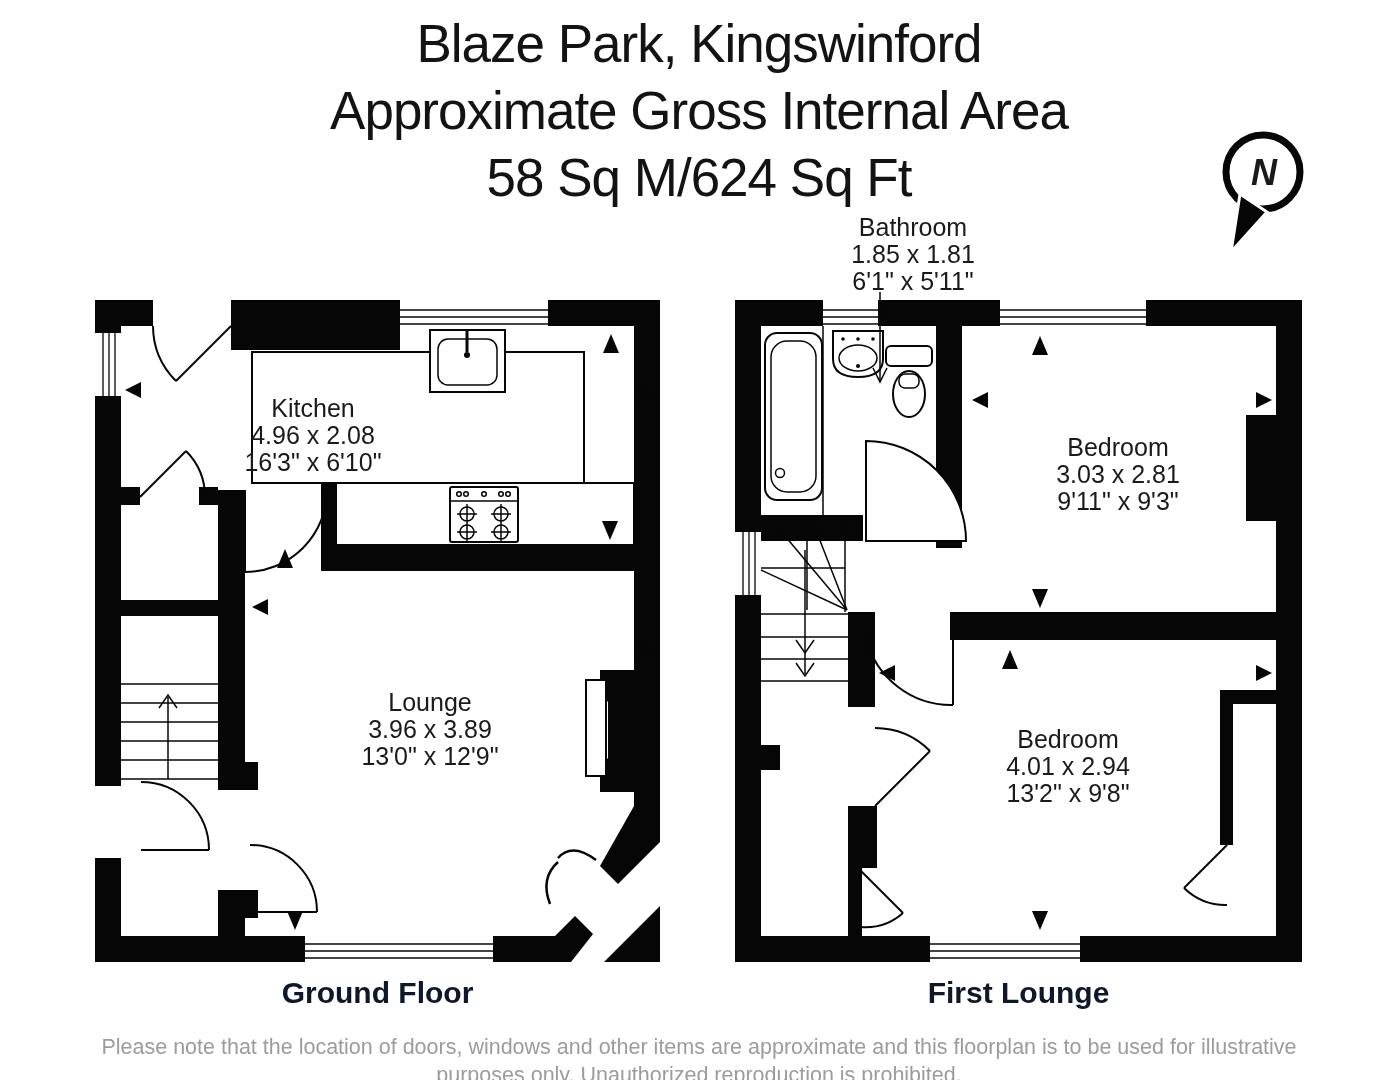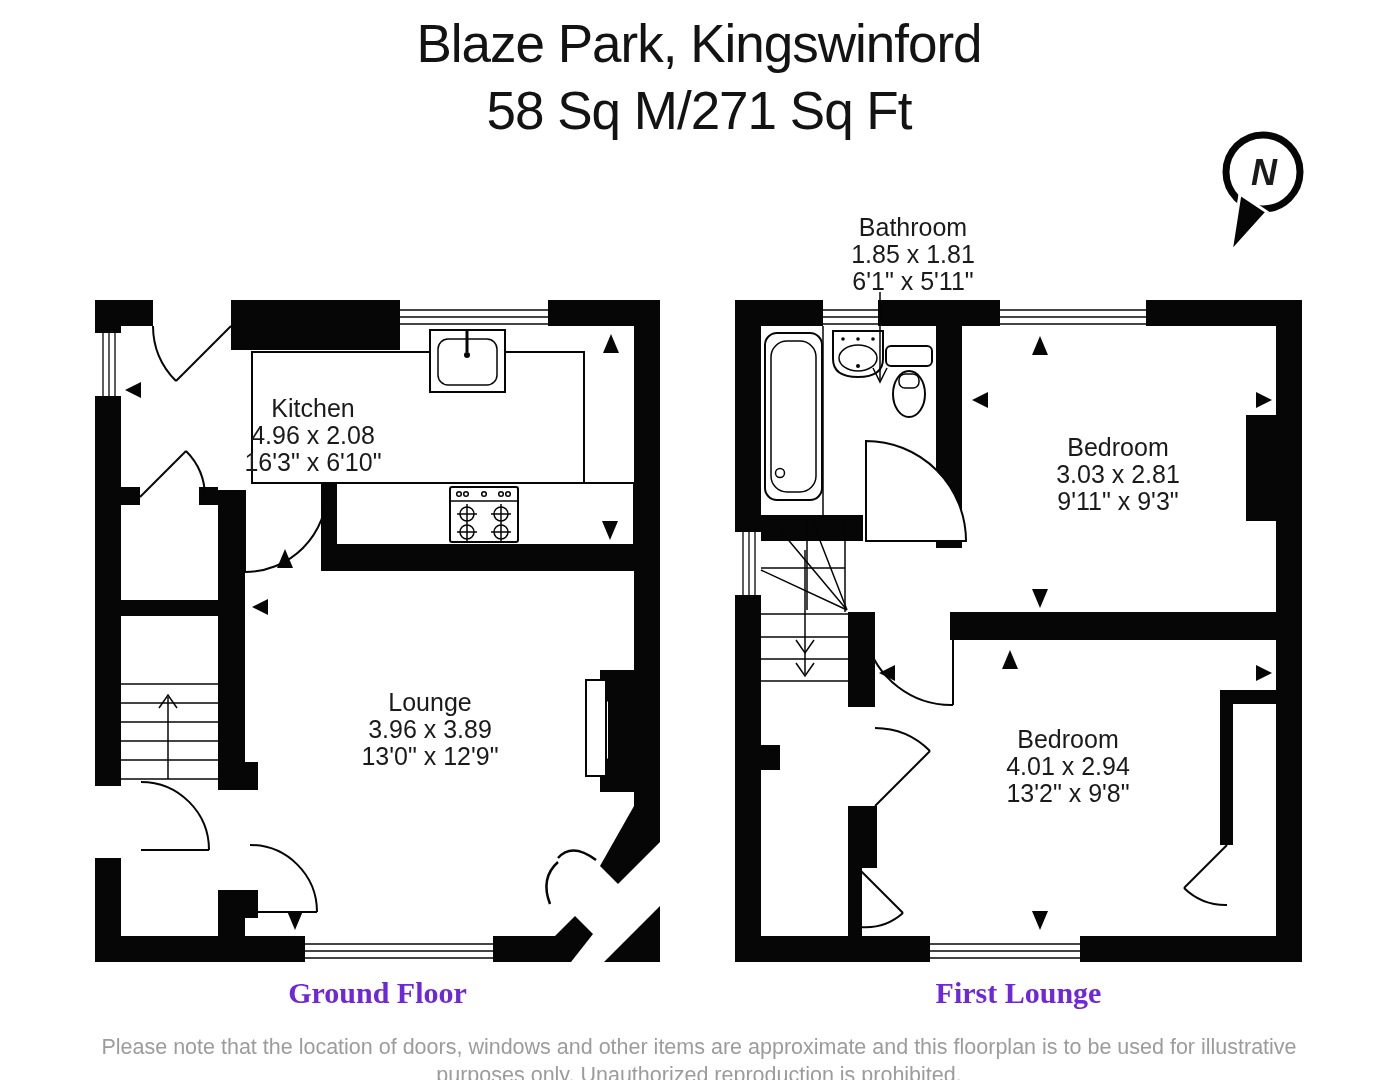--- a/index.html
+++ b/index.html
@@ -1,20 +1,20 @@
 <!DOCTYPE html>
 <html><head>
 <meta charset="utf-8">
 <style>
   html,body{margin:0;padding:0;background:#fff;}
   .page{position:relative;width:1398px;height:1080px;background:#ffffff;overflow:hidden;
         font-family:"Liberation Sans",sans-serif;color:#111;}
   .title{position:absolute;left:0;top:10px;width:100%;text-align:center;
          font-size:53px;line-height:67px;font-weight:500;letter-spacing:-1px;color:#131313;}
-  .floor-label{position:absolute;top:976px;text-align:center;font-size:30px;font-weight:bold;color:#6d28d9;font-family:Liberation Serif, serif;}
+  .floor-label{position:absolute;top:976px;text-align:center;font-size:30px;font-weight:bold;color:#0f172a;}
   .floor-label.gf{left:95px;width:565px;}
   .floor-label.ff{left:735px;width:567px;}
   .disclaimer{position:absolute;top:1033px;left:50%;transform:translateX(-50%);width:1250px;
               text-align:center;font-size:21.5px;line-height:28px;color:#9c9c9c;}
   svg{position:absolute;}
   svg text{font-family:"Liberation Sans",sans-serif;font-size:25px;fill:#1a1a1a;text-anchor:middle;}
   .wall{fill:#060606;stroke:none;}
   .thin{stroke:#060606;stroke-width:2;fill:none;}
   .thin15{stroke:#060606;stroke-width:1.5;fill:none;}
   .fix{stroke:#060606;stroke-width:2;fill:#fff;}
@@ -23,21 +23,22 @@
   .doorpie{fill:#fff;stroke:#060606;stroke-width:2;}
   .winline{stroke:#060606;stroke-width:1.3;fill:none;}
 </style>
 </head>
 <body>
 
 <div class="page">
 
   <div class="title">
     <div>Blaze Park, Kingswinford</div>
-    <div>58 Sq M/271 Sq Ft</div>
+    <div>Approximate Gross Internal Area</div>
+    <div>58 Sq M/624 Sq Ft</div>
   </div>
 
   <svg style="left:1205px;top:118px" width="115" height="145" viewBox="1205 118 115 145">
     <circle cx="1263" cy="172" r="37" fill="none" stroke="#060606" stroke-width="7"></circle>
     <path d="M1240,194 L1267,212 L1231,252 Z" fill="#060606" stroke="#ffffff" stroke-width="3"></path>
     <text x="1264" y="185" style="font-size:36px;font-weight:bold;font-style:italic">N</text>
   </svg>
 
   <svg style="left:95px;top:297px" width="565" height="665" viewBox="95 297 565 665">
     <g>

